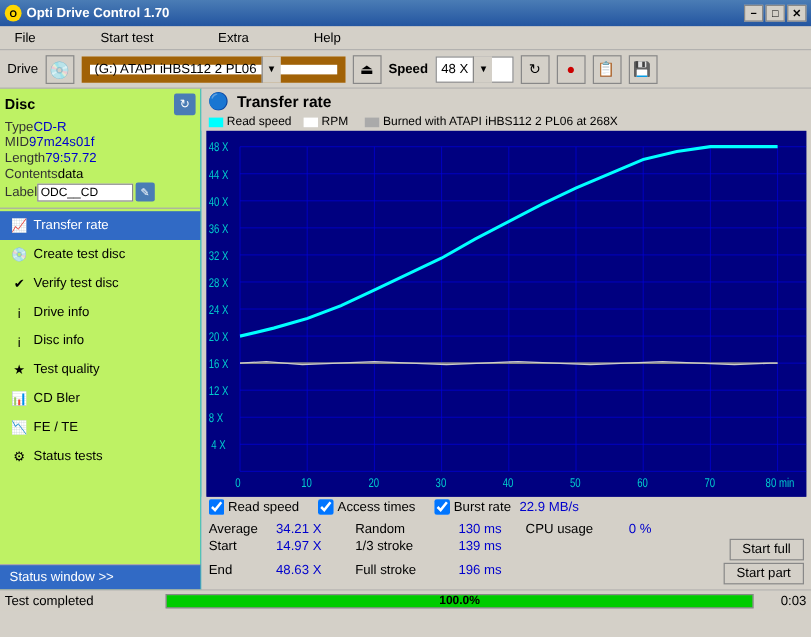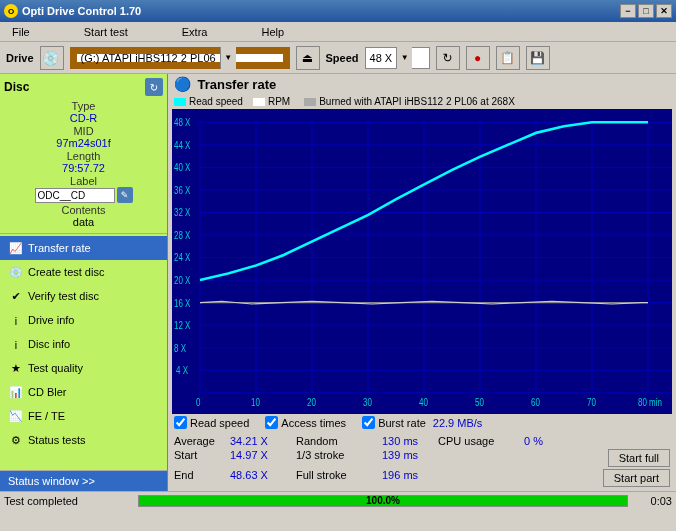--- a/index.html
+++ b/index.html
@@ -45,21 +45,21 @@
     
     .drive-bar {
       background: #d4d0c8;
       height: 32px;
       display: flex;
       align-items: center;
       padding: 2px 6px;
       gap: 6px;
       border-bottom: 1px solid #aaa;
     }
-    .drive-label { font-size: 11px; font-weight: bold; text-align: right; }
+    .drive-label { font-size: 11px; font-weight: normal; text-align: right; }
     .speed-label { font-size: 11px; font-weight: bold; }
     .toolbar-btn { width: 24px; height: 24px; background: #d4d0c8; border: 1px solid #888; display: flex; align-items: center; justify-content: center; cursor: pointer; font-size: 12px; }
 
     
     .main-content { display: flex; height: calc(531px - 22px - 20px - 32px - 22px - 18px); }
 
     
     .left-panel {
       width: 168px;
       background: #bef264;
@@ -70,21 +70,21 @@
     .disc-section {
       padding: 4px;
       border-bottom: 1px solid #aaa;
     }
     .disc-header {
       display: flex; align-items: center; justify-content: space-between;
       margin-bottom: 4px;
     }
     .disc-title { font-size: 12px; font-weight: bold; }
     .refresh-btn { width: 18px; height: 18px; background: #4a7cb5; border-radius: 2px; display: flex; align-items: center; justify-content: center; cursor: pointer; color: white; font-size: 10px; }
-    .disc-row { display: flex; justify-content: flex-start; align-items: center; margin: 1px 0; flex-direction: column; }
+    .disc-row { display: flex; justify-content: flex-start; align-items: center; margin: 1px 0; }
     .disc-key { color: #333; font-size: 11px; }
     .disc-val { color: #0000cc; font-size: 11px; }
     .disc-val-black { color: #000; font-size: 11px; }
     .label-input { border: 1px solid #888; background: white; font-size: 10px; width: 80px; padding: 1px 2px; }
 
     
     .nav-section { flex: 1; padding: 2px 0; }
     .nav-item {
       display: flex; align-items: center; gap: 4px;
       padding: 4px 8px;
@@ -246,29 +246,29 @@
       </div>
       <div class="disc-row">
         <span class="disc-key">MID</span>
         <span class="disc-val">97m24s01f</span>
       </div>
       <div class="disc-row">
         <span class="disc-key">Length</span>
         <span class="disc-val">79:57.72</span>
       </div>
       <div class="disc-row">
+        <span class="disc-key">Contents</span>
+        <span class="disc-val-black">data</span>
+      </div>
+      <div class="disc-row">
         <span class="disc-key">Label</span>
         <div style="display:flex; align-items:center; gap:2px;">
           <input class="label-input" value="ODC__CD" style="">
           <div style="width:16px; height:16px; background:#4a7cb5; border-radius:2px; display:flex; align-items:center; justify-content:center; cursor:pointer; color:white; font-size:9px;">✎</div>
         </div>
-      </div>
-      <div class="disc-row">
-        <span class="disc-key">Contents</span>
-        <span class="disc-val-black">data</span>
       </div>
     </div>
 
     <div class="nav-section">
       <div class="nav-item active">
         <div class="nav-icon">📈</div>
         <span>Transfer rate</span>
       </div>
       <div class="nav-item">
         <div class="nav-icon">💿</div>

